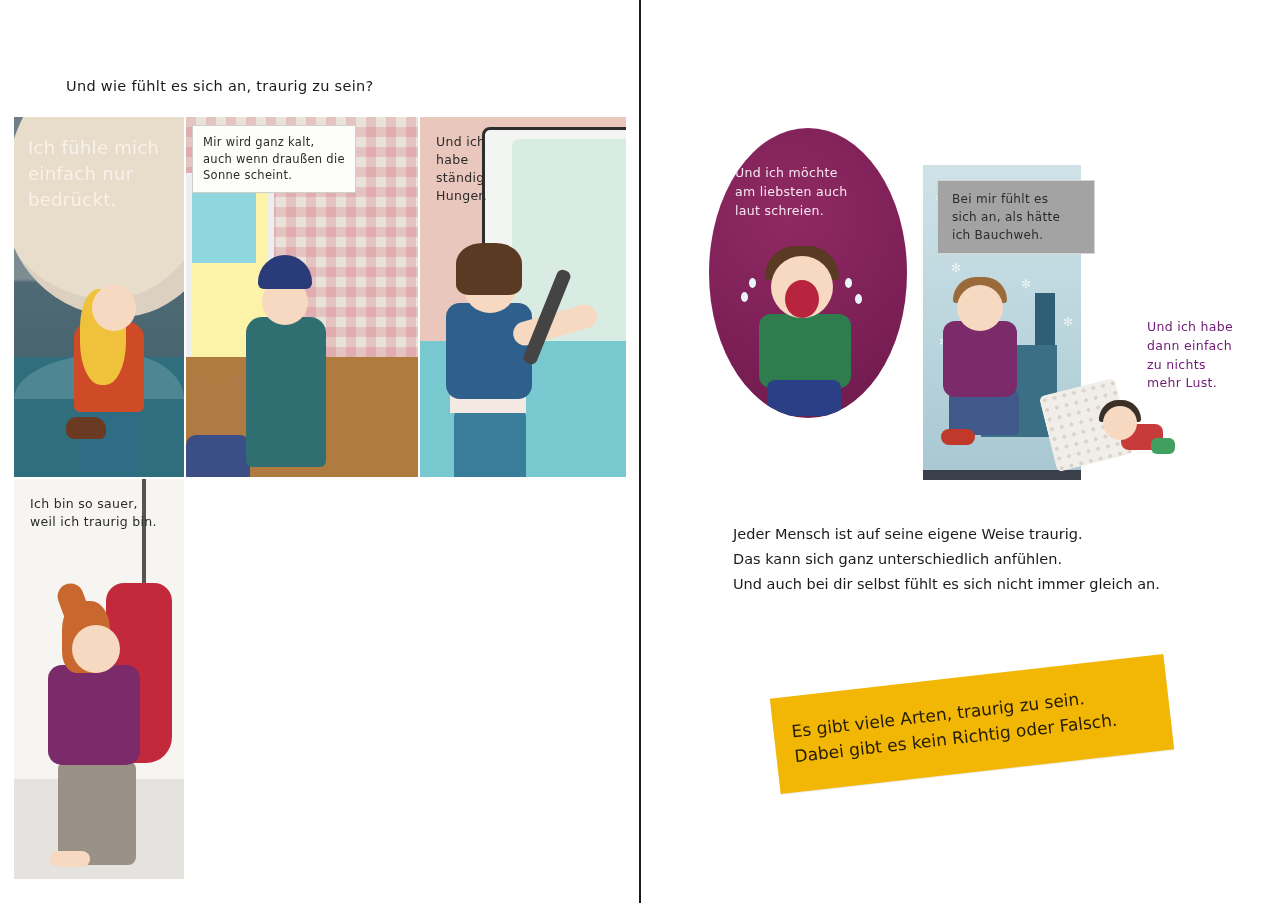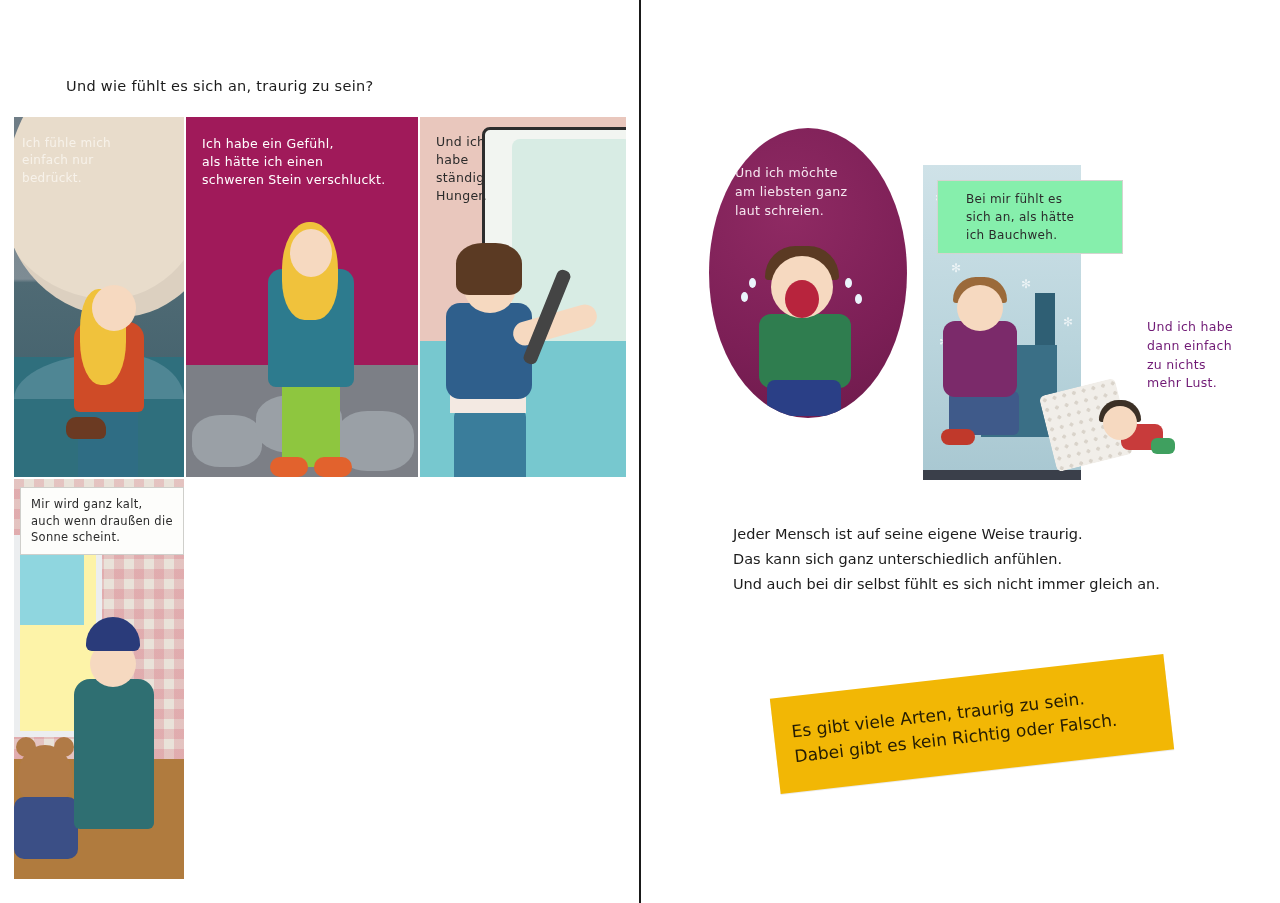--- a/index.html
+++ b/index.html
@@ -150,21 +150,21 @@
   .snow-panel .chair{position:absolute;left:58px;top:180px;width:76px;height:92px;background:#3a6f86;}
   .snow-panel .chairback{position:absolute;left:112px;top:128px;width:20px;height:96px;background:#2f5f74;}
   .snow-panel .b-head{position:absolute;left:34px;top:120px;width:46px;height:46px;background:#f6d9c0;border-radius:50%;}
   .snow-panel .b-hair{position:absolute;left:30px;top:112px;width:54px;height:26px;background:#9b6a3a;border-radius:28px 28px 4px 4px;}
   .snow-panel .b-body{position:absolute;left:20px;top:156px;width:74px;height:76px;background:#7b2a6a;border-radius:12px;}
   .snow-panel .b-legs{position:absolute;left:26px;top:226px;width:70px;height:44px;background:#3f5a8a;border-radius:6px;}
   .snow-panel .b-shoe{position:absolute;left:18px;top:264px;width:34px;height:16px;background:#c0392b;border-radius:8px;}
 
   .speech-right{
     position:absolute;left:935px;top:180px;width:128px;
-    background:#86efac;border:1px solid #d4d4d0;padding:9px 28px;
+    background:#a3a3a3;border:1px solid #d4d4d0;padding:9px 14px;
     line-height:1.5;
   }
 
   .girl-floor{position:absolute;left:1045px;top:386px;width:120px;height:82px;}
   .girl-floor .blanket{position:absolute;left:0;top:0;width:78px;height:78px;background:#f1eee9;border-radius:6px;transform:rotate(-14deg);
     background-image:radial-gradient(#d9d3ca 2px, transparent 2px);background-size:10px 10px;}
   .girl-floor .head{position:absolute;left:56px;top:20px;width:34px;height:34px;background:#f6d9c0;border-radius:50%;}
   .girl-floor .hair{position:absolute;left:52px;top:14px;width:42px;height:22px;background:#3b3026;border-radius:22px 22px 3px 3px;}
   .girl-floor .body{position:absolute;left:74px;top:38px;width:42px;height:26px;background:#c83b3b;border-radius:8px;}
   .girl-floor .shoe{position:absolute;left:104px;top:52px;width:24px;height:16px;background:#3fa05f;border-radius:6px;}
@@ -207,97 +207,94 @@
 
       <div class="panel p1">
         <div class="blob"></div>
         <div class="ground"></div>
         <div class="ground2"></div>
         <div class="kid-legs"></div>
         <div class="shoe"></div>
         <div class="kid-body"></div>
         <div class="kid-hair"></div>
         <div class="kid-head"></div>
-        <div class="cap hand" style="left:8px;top:18px;font-size:12px;color:#f7f2ea;white-space:pre-line;">Ich fühle mich
+        <div class="cap hand" style="left:14px;top:18px;font-size:18px;color:#f7f2ea;white-space:pre-line;">Ich fühle mich
 einfach nur
 bedrückt.</div>
       </div>
 
-      <div class="panel p2">
-        <div class="rock"></div>
-        <div class="r" style="left:6px;bottom:10px;width:70px;height:52px;"></div>
-        <div class="r" style="left:70px;bottom:24px;width:86px;height:58px;"></div>
-        <div class="r" style="left:150px;bottom:6px;width:78px;height:60px;"></div>
-        <div class="girl-legs"></div>
-        <div class="girl-shoe1"></div>
-        <div class="girl-shoe2"></div>
-        <div class="girl-shirt"></div>
-        <div class="girl-coat"></div>
-        <div class="girl-hair"></div>
-        <div class="girl-head"></div>
-        <div class="cap hand" style="left:16px;top:18px;font-size:12.5px;color:#ffffff;white-space:pre-line;">Ich habe ein Gefühl,
-als hätte ich einen
-schweren Stein verschluckt.</div>
-      </div>
-
+
+
+      <div class="panel p4">
+        <div class="wall"></div>
+        <div class="window"></div>
+        <div class="winsky"></div>
+        <div class="floor"></div>
+        <div class="bear-e1"></div>
+        <div class="bear-e2"></div>
+        <div class="bear"></div>
+        <div class="bear-body"></div>
+        <div class="kid-coat"></div>
+        <div class="kid-head"></div>
+        <div class="kid-hat"></div>
+        <div class="cap-box hand" style="left:6px;top:8px;width:142px;font-size:11.5px;color:#2b2b2b;white-space:pre-line;">Mir wird ganz kalt,
+auch wenn draußen die
+Sonne scheint.</div>
+      </div>
 
       <div class="panel p5">
         <div class="fridge"></div>
         <div class="fridge-in"></div>
         <div class="floor"></div>
         <div class="kid-legs"></div>
         <div class="kid-under"></div>
         <div class="kid-body"></div>
         <div class="arm"></div>
         <div class="tool"></div>
         <div class="kid-head"></div>
         <div class="kid-hair"></div>
         <div class="cap hand" style="left:16px;top:16px;font-size:12.5px;color:#2b2b2b;white-space:pre-line;">Und ich
 habe
 ständig
 Hunger.</div>
       </div>
 
-      <div class="panel p4">
-        <div class="wall"></div>
-        <div class="window"></div>
-        <div class="winsky"></div>
+      <div class="panel p6">
         <div class="floor"></div>
-        <div class="bear-e1"></div>
-        <div class="bear-e2"></div>
-        <div class="bear"></div>
-        <div class="bear-body"></div>
-        <div class="kid-coat"></div>
-        <div class="kid-head"></div>
-        <div class="kid-hat"></div>
-        <div class="cap-box hand" style="left:6px;top:8px;width:142px;font-size:11.5px;color:#2b2b2b;white-space:pre-line;">Mir wird ganz kalt,
-auch wenn draußen die
-Sonne scheint.</div>
-      </div>
-
+        <div class="chain"></div>
+        <div class="bag"></div>
+        <div class="girl-legs"></div>
+        <div class="foot"></div>
+        <div class="girl-body"></div>
+        <div class="pony"></div>
+        <div class="girl-hair"></div>
+        <div class="girl-head"></div>
+        <div class="cap hand" style="left:16px;top:16px;font-size:12.5px;color:#2b2b2b;white-space:pre-line;">Ich bin so sauer,
+weil ich traurig bin.</div>
+      </div>
 
     </div>
   </div>
 
   <div class="gutter"></div>
 
   <div class="page page-right">
 
     <div class="oval" style="left:68px;">
       <div class="body"></div>
       <div class="pants"></div>
       <div class="hair"></div>
       <div class="kid-head"></div>
       <div class="mouth"></div>
       <div class="tear" style="left:40px;top:150px;"></div>
       <div class="tear" style="left:32px;top:164px;"></div>
       <div class="tear" style="left:136px;top:150px;"></div>
       <div class="tear" style="left:146px;top:166px;"></div>
       <div class="cap hand" style="left:26px;top:36px;font-size:12.5px;color:#f6e7f0;white-space:pre-line;line-height:1.5;">Und ich möchte
-am liebsten ganz
+am liebsten auch
 laut schreien.</div>
     </div>
 
     <div class="snow-panel" style="left:282px;">
       <div class="flake" style="left:12px;top:26px;">✻</div>
       <div class="flake" style="left:62px;top:18px;">✻</div>
       <div class="flake" style="left:118px;top:40px;">✻</div>
       <div class="flake" style="left:28px;top:96px;">✻</div>
       <div class="flake" style="left:98px;top:112px;">✻</div>
       <div class="flake" style="left:140px;top:150px;">✻</div>

